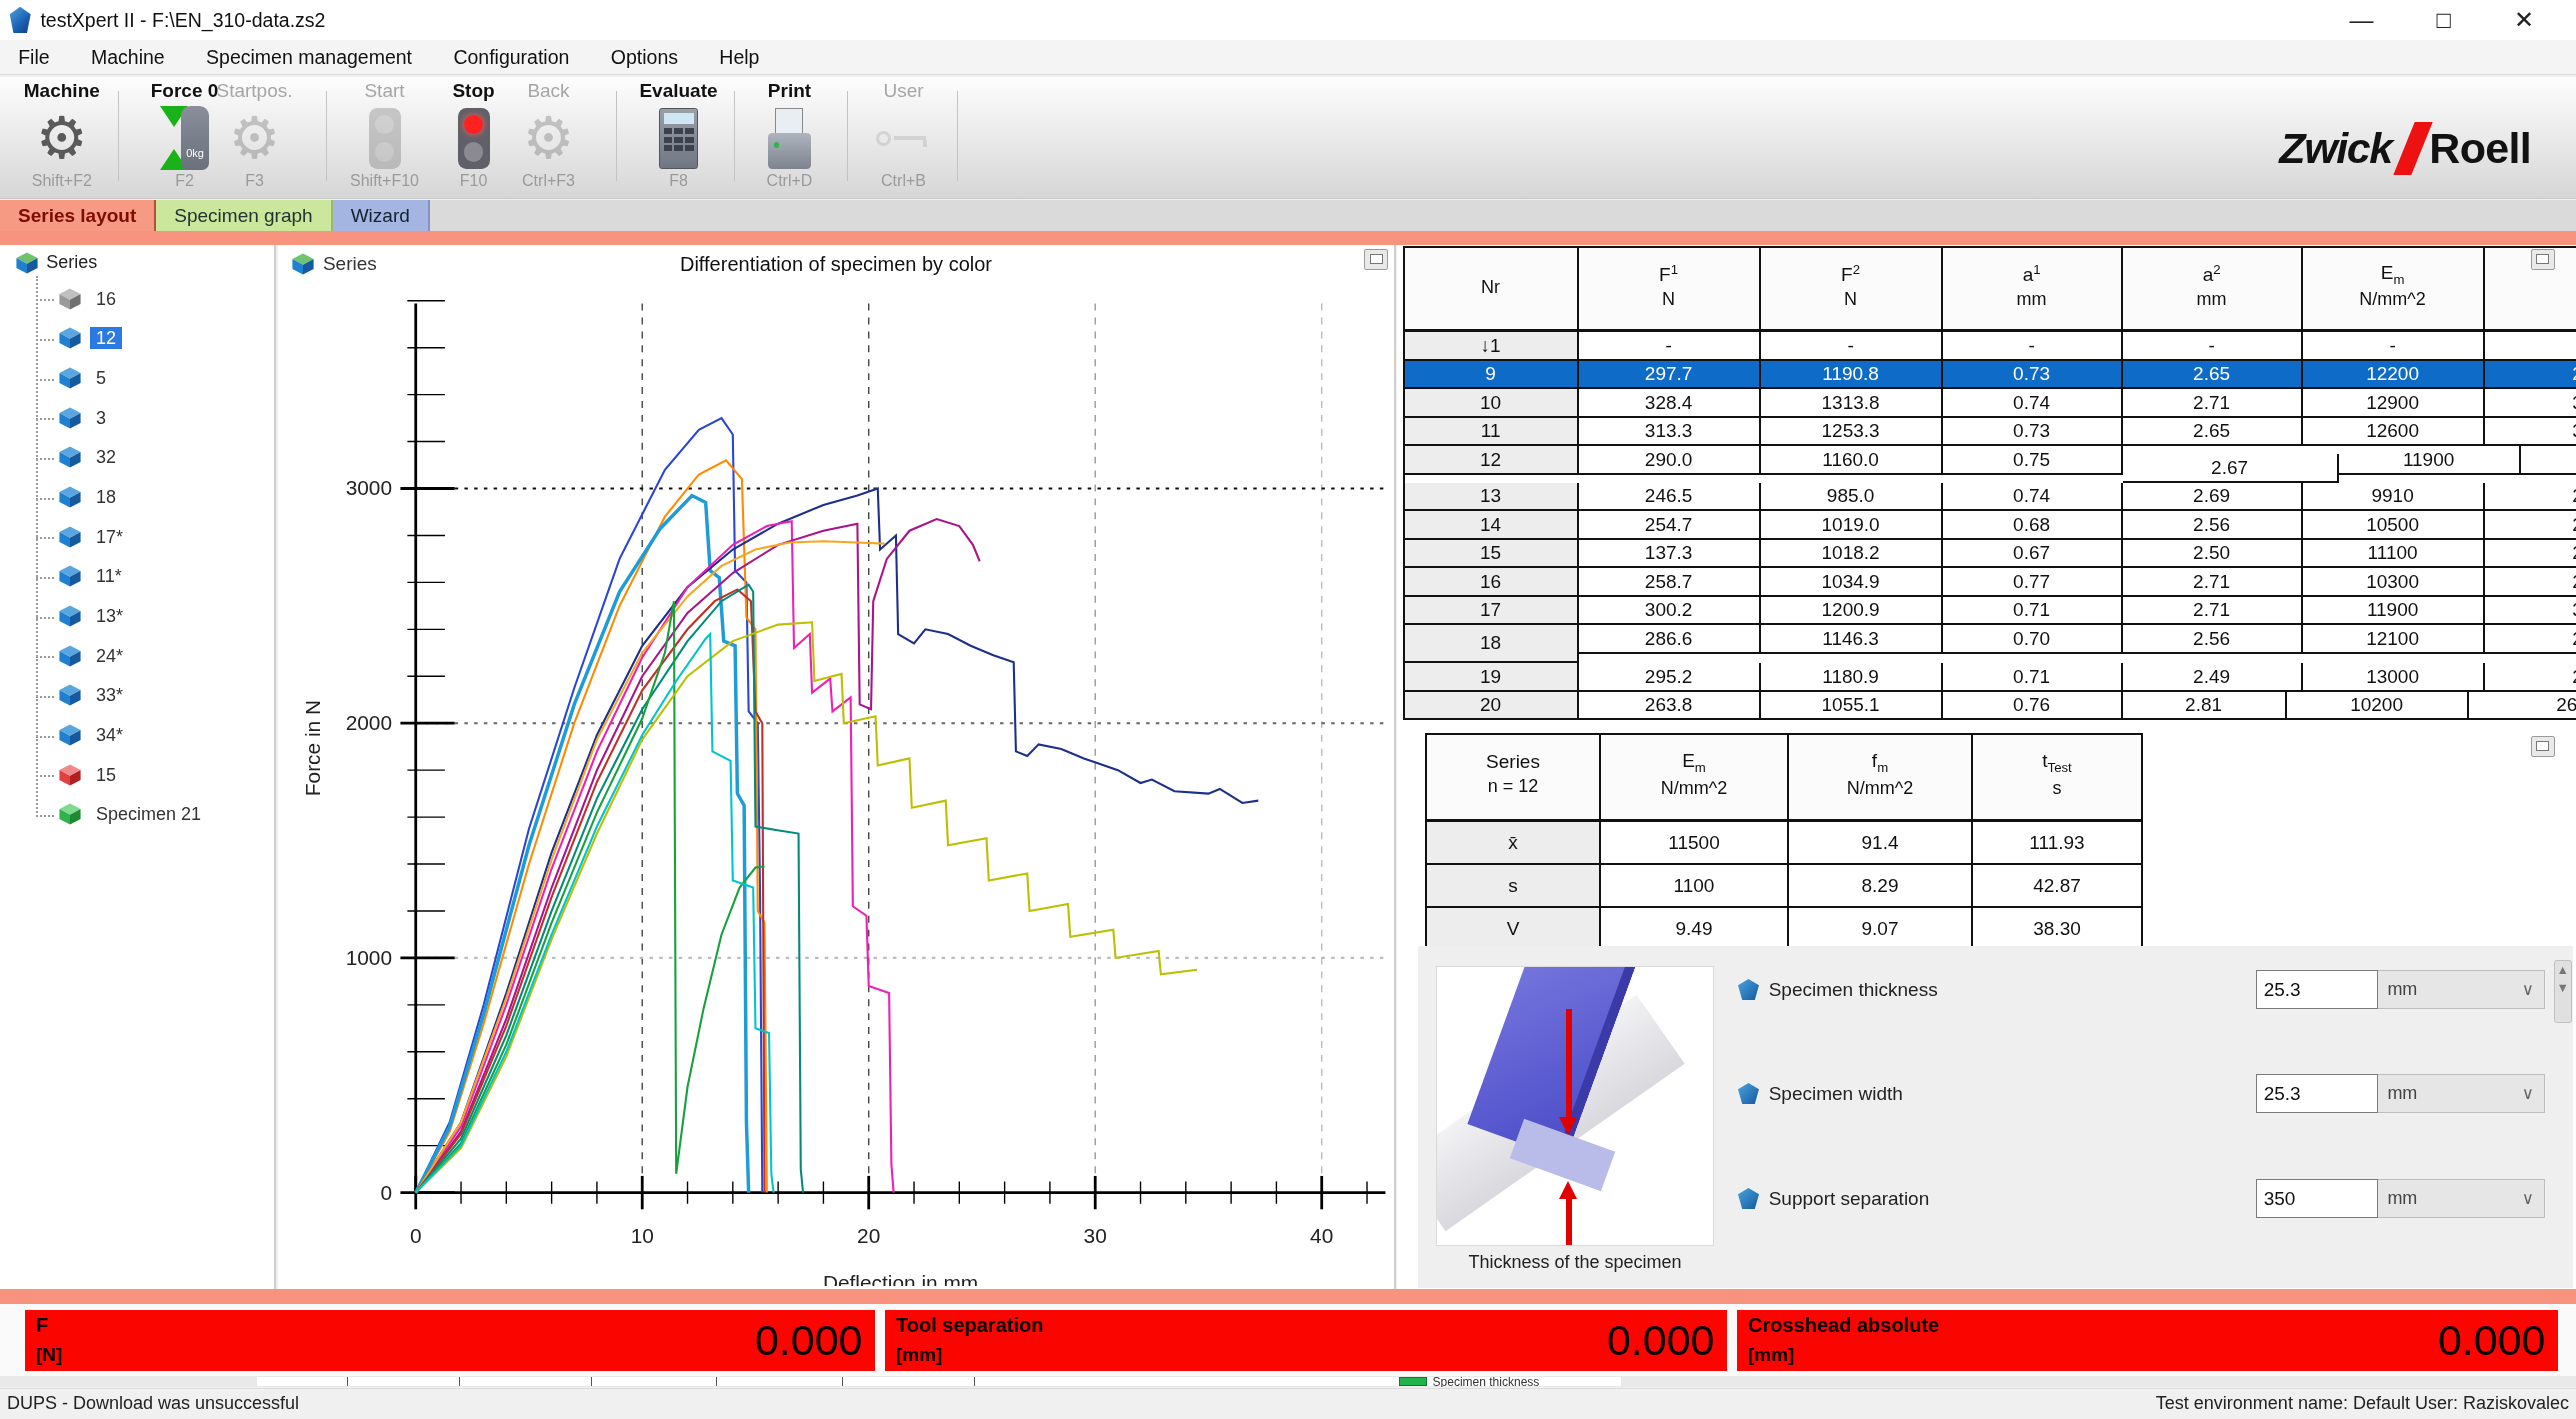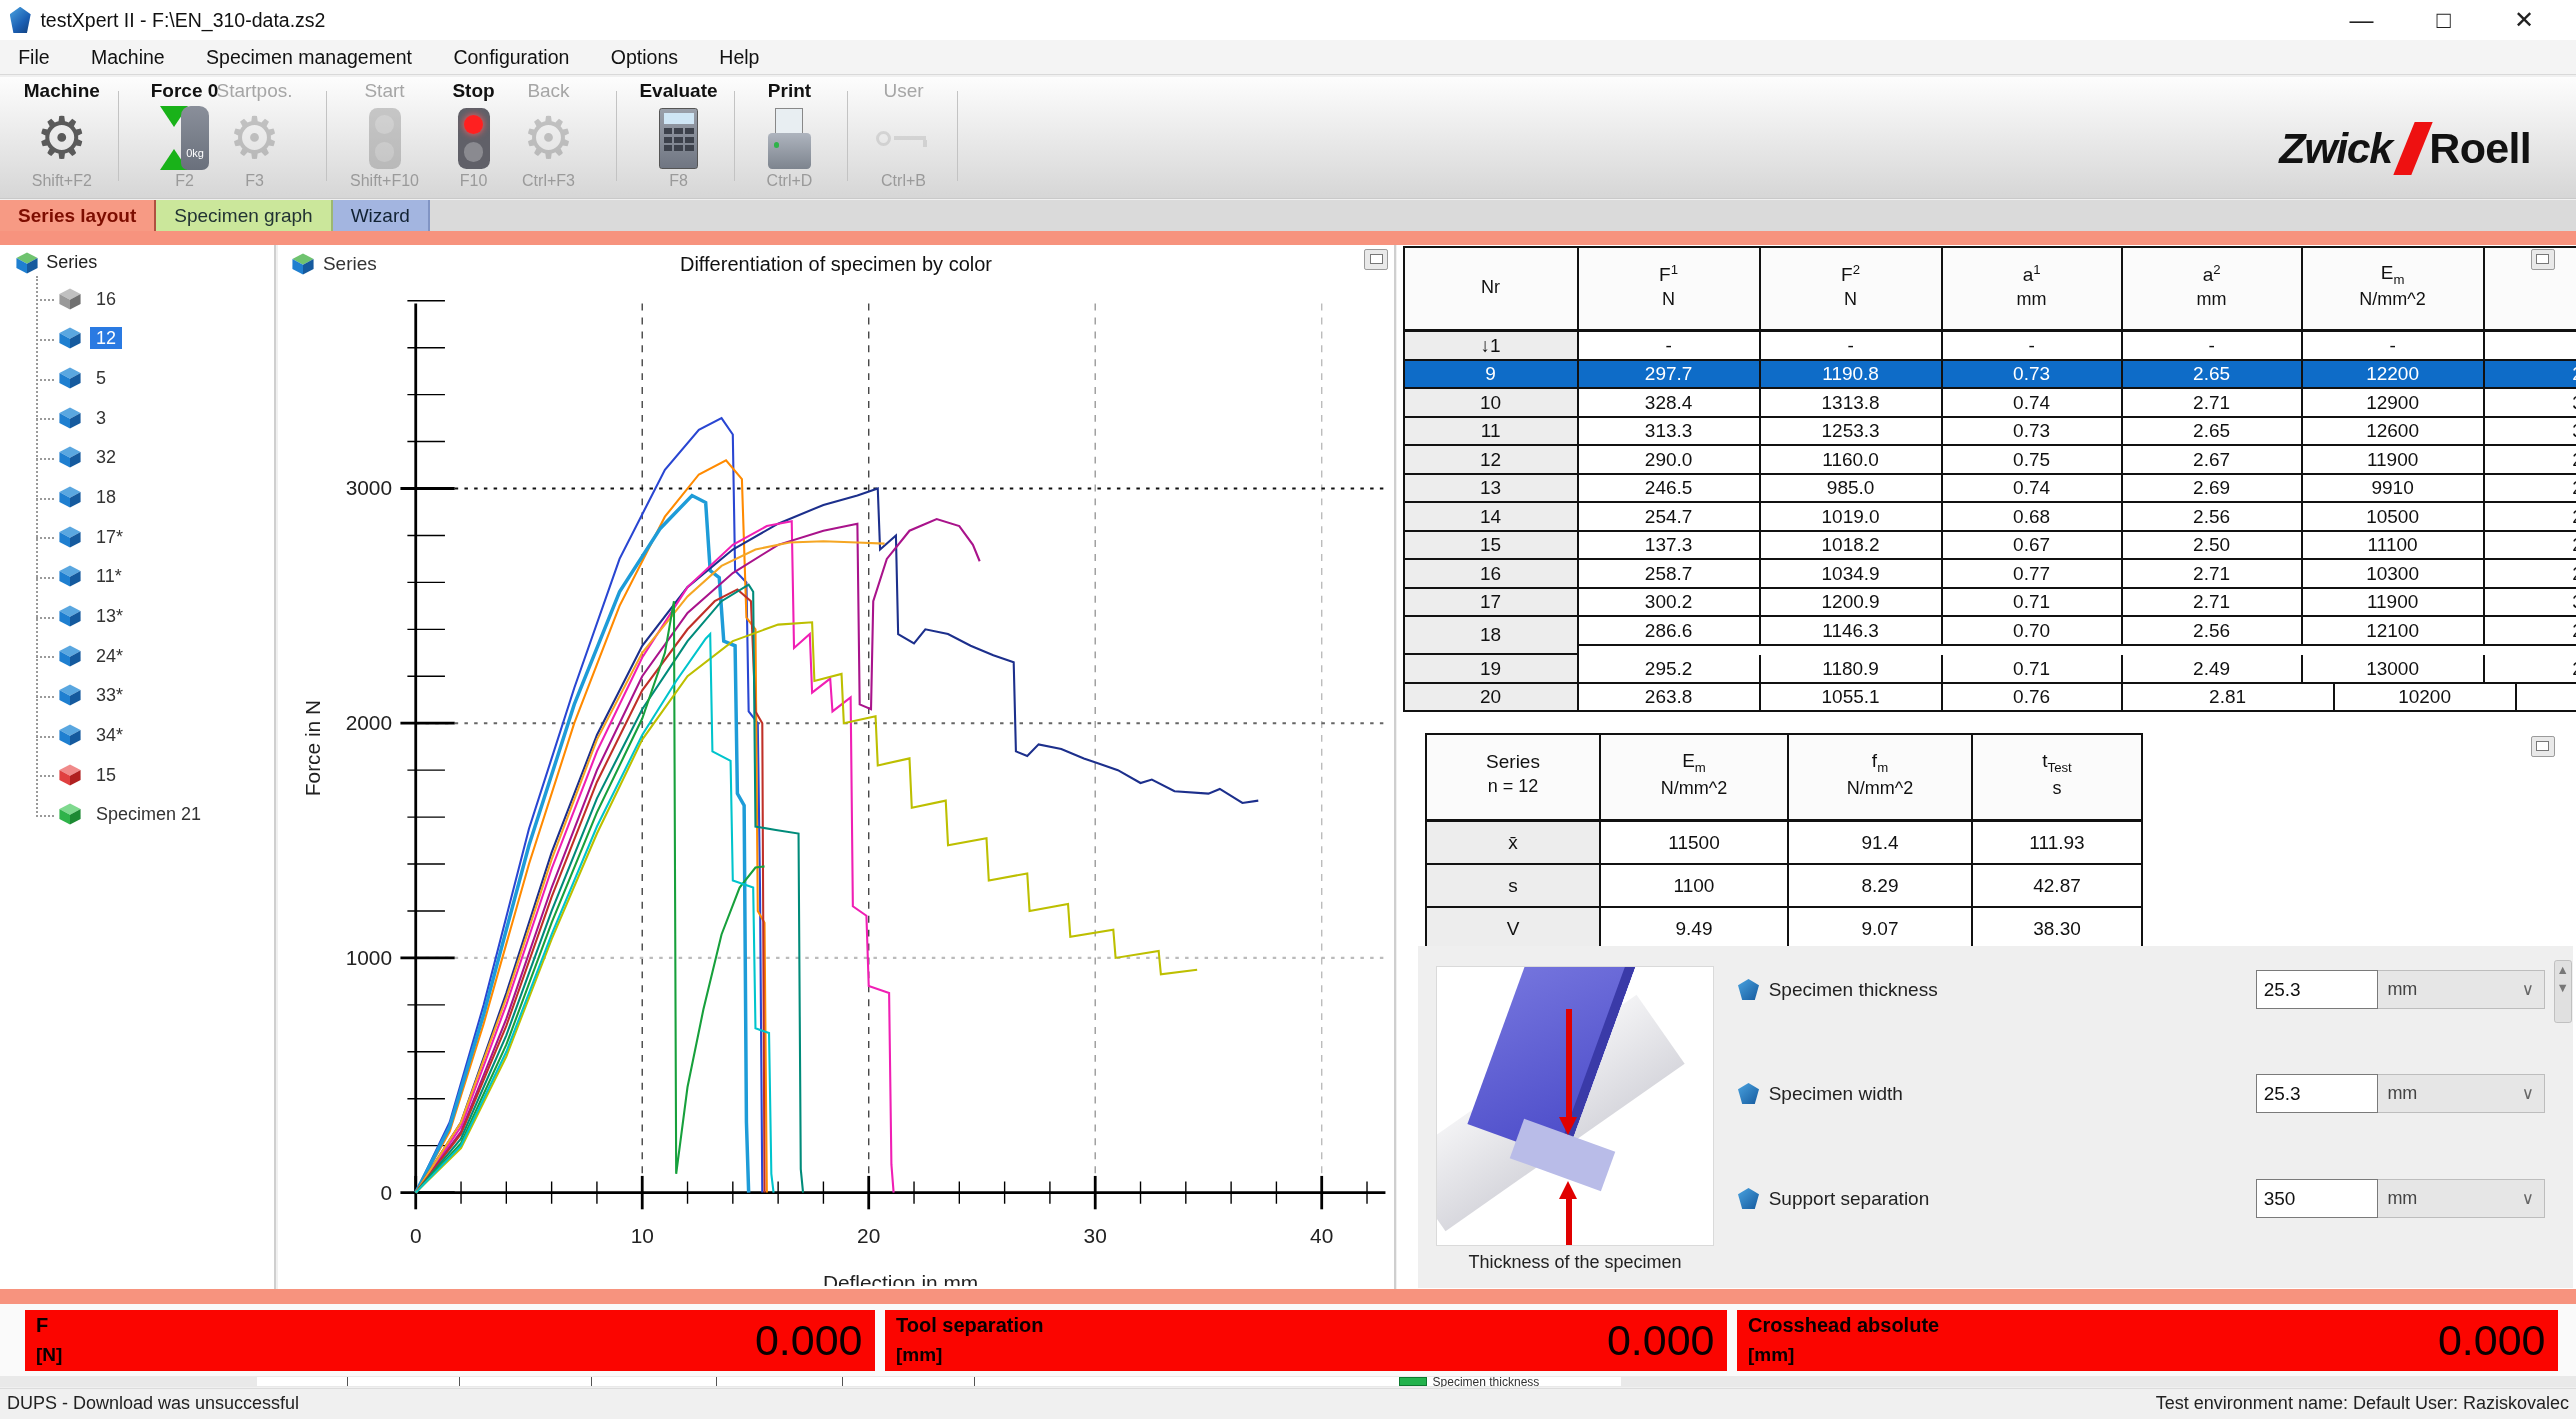--- a/index.html
+++ b/index.html
@@ -561,21 +561,21 @@
         <div class="g-cell" style="width: 180px; height: 28.5px;">0.73</div>
         <div class="g-cell" style="width: 180px; height: 28.5px;">2.65</div>
         <div class="g-cell" style="width: 182px; height: 28.5px;">12600</div>
         <div class="g-cell" style="width: 209px; height: 28.5px;">313</div>
       </div>
       <div class="g-row">
         <div class="g-cell rowlabel" style="width: 174px; height: 28.5px;">12</div>
         <div class="g-cell" style="width: 182px; height: 28.5px;">290.0</div>
         <div class="g-cell" style="width: 182px; height: 28.5px;">1160.0</div>
         <div class="g-cell" style="width: 180px; height: 28.5px;">0.75</div>
-        <div class="g-cell" style="width: 180px; height: 28.5px;">2.67</div>
+        <div class="g-cell" style="width: 216px; height: 28.5px; margin-top: 8px;">2.67</div>
         <div class="g-cell" style="width: 182px; height: 28.5px;">11900</div>
         <div class="g-cell" style="width: 209px; height: 28.5px;">290</div>
       </div>
       <div class="g-row">
         <div class="g-cell rowlabel" style="width: 174px; height: 28.5px;">13</div>
         <div class="g-cell" style="width: 182px; height: 28.5px;">246.5</div>
         <div class="g-cell" style="width: 182px; height: 28.5px;">985.0</div>
         <div class="g-cell" style="width: 180px; height: 28.5px;">0.74</div>
         <div class="g-cell" style="width: 180px; height: 28.5px;">2.69</div>
         <div class="g-cell" style="width: 182px; height: 28.5px;">9910</div>
@@ -633,21 +633,21 @@
         <div class="g-cell" style="width: 180px; height: 28.5px;">0.71</div>
         <div class="g-cell" style="width: 180px; height: 28.5px;">2.49</div>
         <div class="g-cell" style="width: 182px; height: 28.5px;">13000</div>
         <div class="g-cell" style="width: 209px; height: 28.5px;">295</div>
       </div>
       <div class="g-row">
         <div class="g-cell rowlabel" style="width: 174px; height: 28.5px;">20</div>
         <div class="g-cell" style="width: 182px; height: 28.5px;">263.8</div>
         <div class="g-cell" style="width: 182px; height: 28.5px;">1055.1</div>
         <div class="g-cell" style="width: 180px; height: 28.5px;">0.76</div>
-        <div class="g-cell" style="width: 212px; height: 28.5px;">2.81</div>
+        <div class="g-cell" style="width: 164px; height: 28.5px;">2.81</div>
         <div class="g-cell" style="width: 182px; height: 28.5px;">10200</div>
         <div class="g-cell" style="width: 209px; height: 28.5px;">264</div>
       </div>
     </div>
   <div class="panel-icon" style="left:1134px; top:4.2px;"></div>
   <div id="stats-table" class="grid-table" style="left:28px; top:488px;">
       <div class="g-row g-head">
         <div class="g-cell" style="width: 174px; height: 87px;">
           <div class="hl1">Series</div>
           <div class="hl2">n = 12</div>

